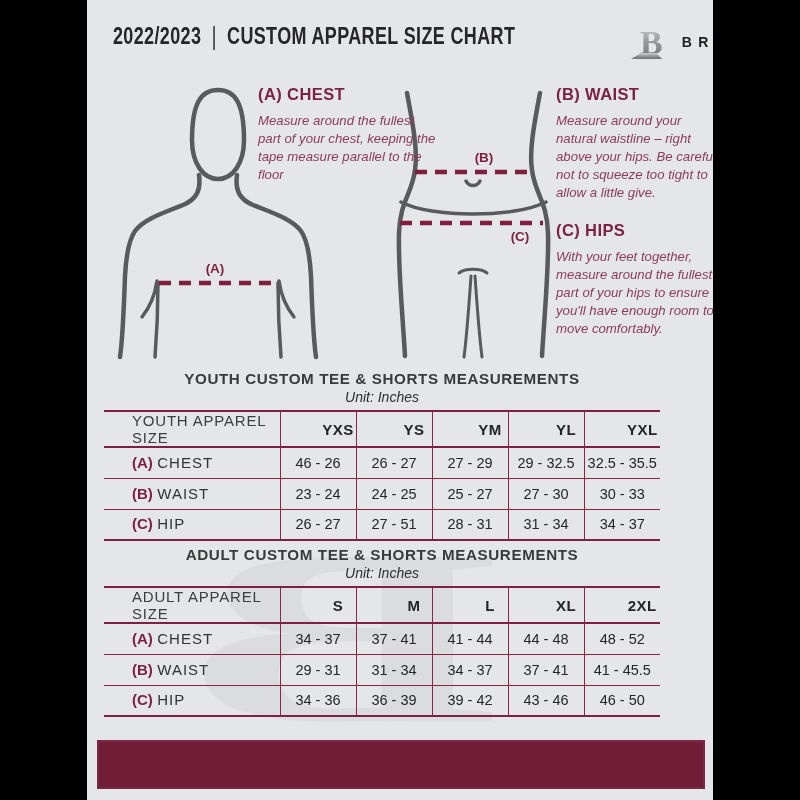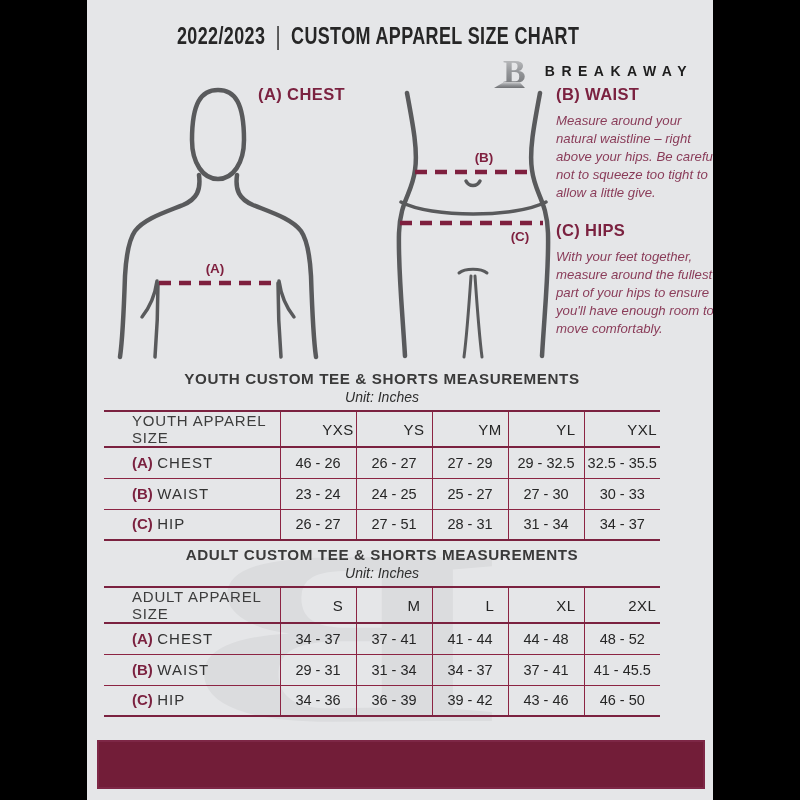--- a/index.html
+++ b/index.html
@@ -20,21 +20,21 @@
 
   
   .watermark{
     position:absolute;left:175px;top:512px;z-index:0;
     font-family:"Liberation Serif",serif;font-weight:bold;font-size:250px;line-height:1;
     color:#dbdcde;transform:scaleX(-1.85);transform-origin:center;
   }
 
   
   .masthead{position:absolute;left:0;top:22px;right:0;height:40px;z-index:2;
-    display:flex;align-items:flex-end;justify-content:space-between;padding:0 20px 0 26px;flex-direction:column;}
+    display:flex;align-items:flex-start;justify-content:space-between;padding:0 20px 0 26px;}
   .masthead-left{display:flex;align-items:center;white-space:nowrap;
     transform:scaleX(0.78);transform-origin:left center;
     font-weight:800;font-size:23px;letter-spacing:0.5px;color:#262626;}
   .masthead-divider{font-weight:400;font-size:25px;color:#3a3a3a;padding:0 13px;}
   .brand{display:flex;align-items:center;gap:9px;}
   .brand-name{font-size:14px;font-weight:700;letter-spacing:6.5px;color:#1e1e1e;}
 
   
   .guide{position:absolute;z-index:2;}
   .guide h3{font-size:16.5px;font-weight:800;color:var(--maroon);letter-spacing:0.4px;margin-bottom:8px;}
@@ -54,21 +54,21 @@
   table{border-collapse:collapse;table-layout:fixed;width:556px;margin-top:5px;}
   col.c-label{width:176px;}
   col.c-size{width:76px;}
   td{text-align:center;vertical-align:middle;color:var(--ink);}
   thead td{height:33px;border-top:2.5px solid var(--maroon);border-bottom:2px solid var(--maroon);}
   tbody td{height:31px;border-bottom:1.6px solid var(--maroon-line);}
   tbody tr:last-child td{border-bottom:2.5px solid var(--maroon);}
   td + td{border-left:1.6px solid var(--maroon-line);}
   td.label-cell{text-align:left;padding-left:28px;}
   .size-col-header{font-size:15px;letter-spacing:0.8px;color:#3d3d3d;}
-  .size-name{font-size:15px;font-weight:400;color:#252525;letter-spacing:0.5px;padding-left:40px;}
+  .size-name{font-size:15px;font-weight:700;color:#252525;letter-spacing:0.5px;padding-left:40px;}
   .row-prefix{font-size:15px;font-weight:800;color:var(--maroon);}
   .row-label{font-size:15px;color:#333;letter-spacing:1px;}
   .cell-val{font-size:14.5px;color:#262626;}
 
   
   .footer-bar{position:absolute;left:10px;right:8px;top:740px;height:49px;
     background:var(--bar);border:2px solid #7d2746;z-index:1;}
 </style>
 </head>
 <body>
@@ -126,20 +126,21 @@
       </g>
       <g font-family="Liberation Sans, sans-serif" font-size="13.5" font-weight="bold" fill="#7e1f3e" text-anchor="middle">
         <text x="128" y="273">(A)</text>
         <text x="397" y="162">(B)</text>
         <text x="433" y="241">(C)</text>
       </g>
     </svg>
 
     <div class="guide guide-chest">
       <h3>(A) CHEST</h3>
+      <p>Measure around the fullest part of your chest, keeping the tape measure parallel to the floor</p>
     </div>
     <div class="guide guide-waist">
       <h3>(B) WAIST</h3>
       <p>Measure around your natural waistline – right above your hips. Be careful not to squeeze too tight to allow a little give.</p>
     </div>
     <div class="guide guide-hips">
       <h3>(C) HIPS</h3>
       <p>With your feet together, measure around the fullest part of your hips to ensure you'll have enough room to move comfortably.</p>
     </div>
 

